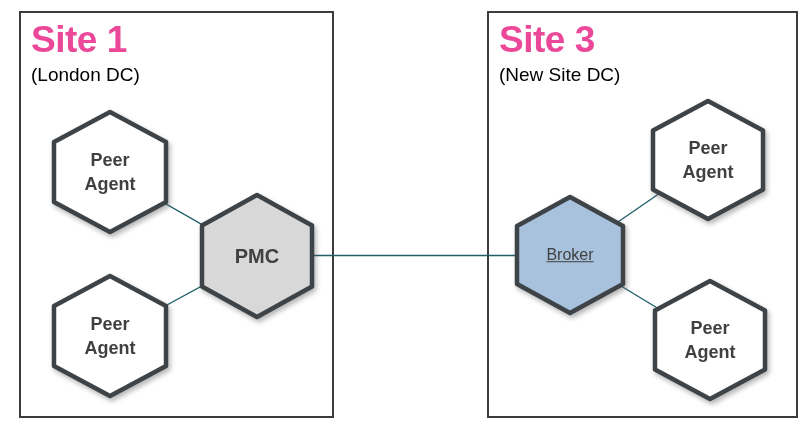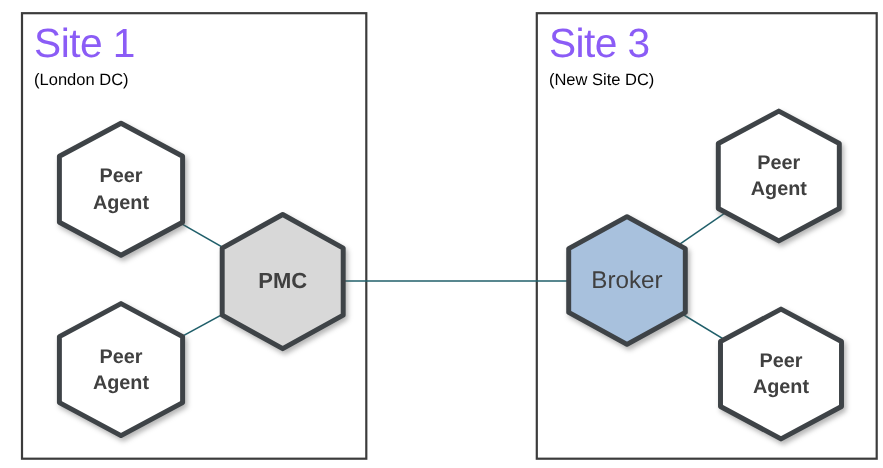--- a/index.html
+++ b/index.html
@@ -16,26 +16,27 @@
     box-sizing: border-box;
     border: 2px solid #3c3c3c;
     background: #ffffff;
   }
   #site1-box { left: 19px; top: 11px; width: 315px; height: 407px; }
   #site2-box { left: 487px; top: 11px; width: 311px; height: 407px; }
   .site-title {
     margin: 8px 0 0 10px;
     font-size: 37px;
     line-height: 1.05;
-    color: #8b5cf6;
+    color: #ec4899;
     letter-spacing: -0.5px;
+    font-weight: bold;
   }
   .site-subtitle {
     margin: 4px 0 0 10px;
-    font-size: 15px;
+    font-size: 19px;
     color: #000000;
   }
   svg.overlay {
     position: absolute;
     left: 0; top: 0;
     width: 803px; height: 425px;
     pointer-events: none;
   }
   .connector {
     stroke: #205f6a;
@@ -53,21 +54,21 @@
     transform: translate(-50%, -50%);
     text-align: center;
     color: #404040;
     font-size: 18px;
     font-weight: bold;
     line-height: 1.35;
     width: 86px;
     pointer-events: none;
   }
   #label-pmc { font-size: 20px; width: 110px; }
-  #label-broker { font-size: 22px; font-weight: normal; width: 110px; }
+  #label-broker { font-size: 16px; font-weight: normal; width: 110px; text-decoration: underline; }
 </style>
 </head>
 <body>
 
 <div class="canvas">
 
   <div class="site-box" id="site1-box">
     <div class="site-title">Site 1</div>
     <div class="site-subtitle">(London DC)</div>
   </div>

